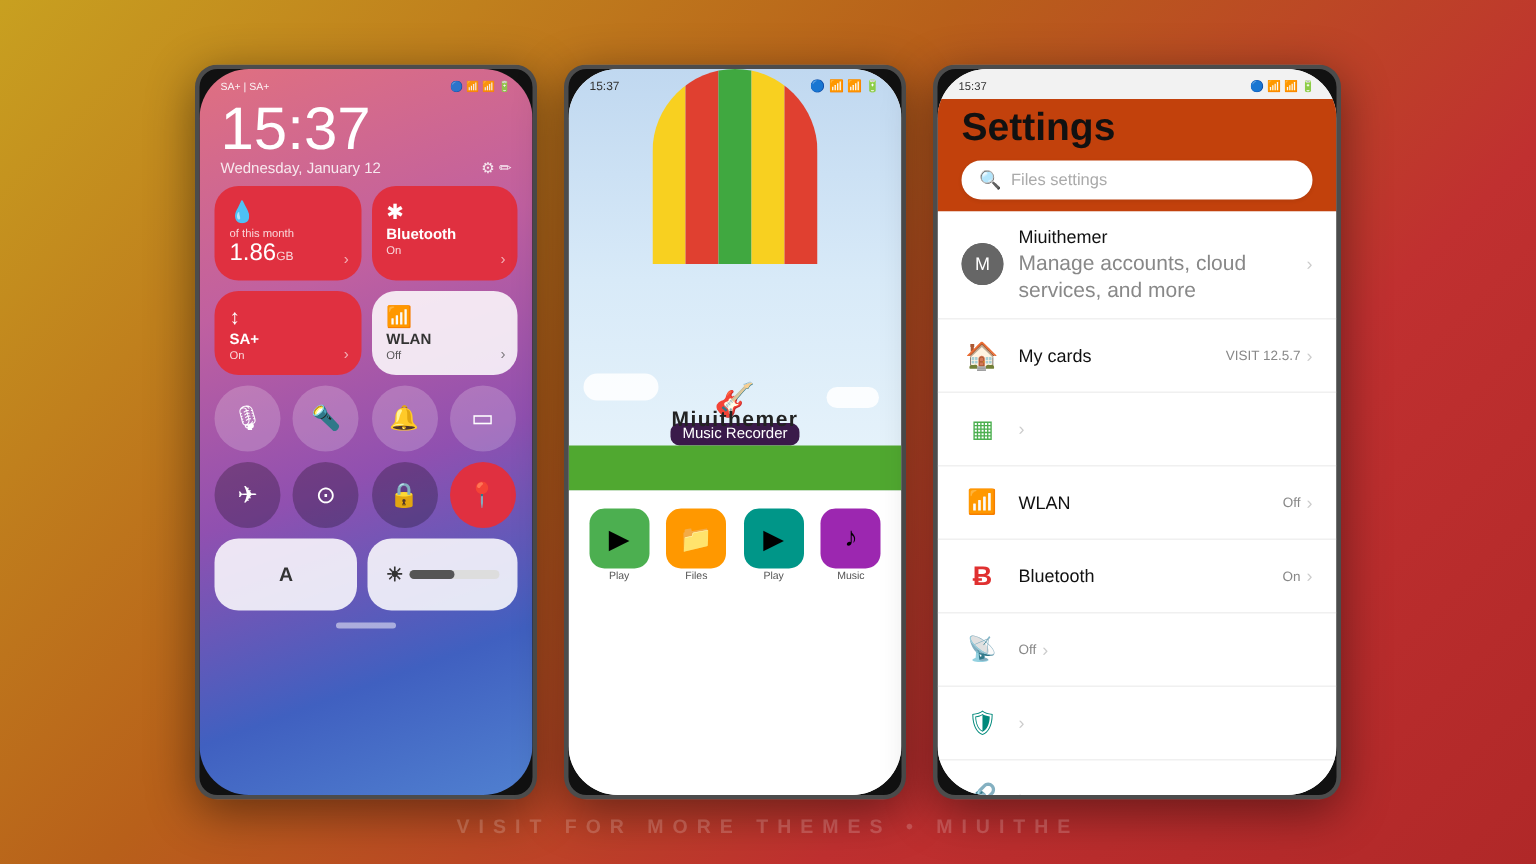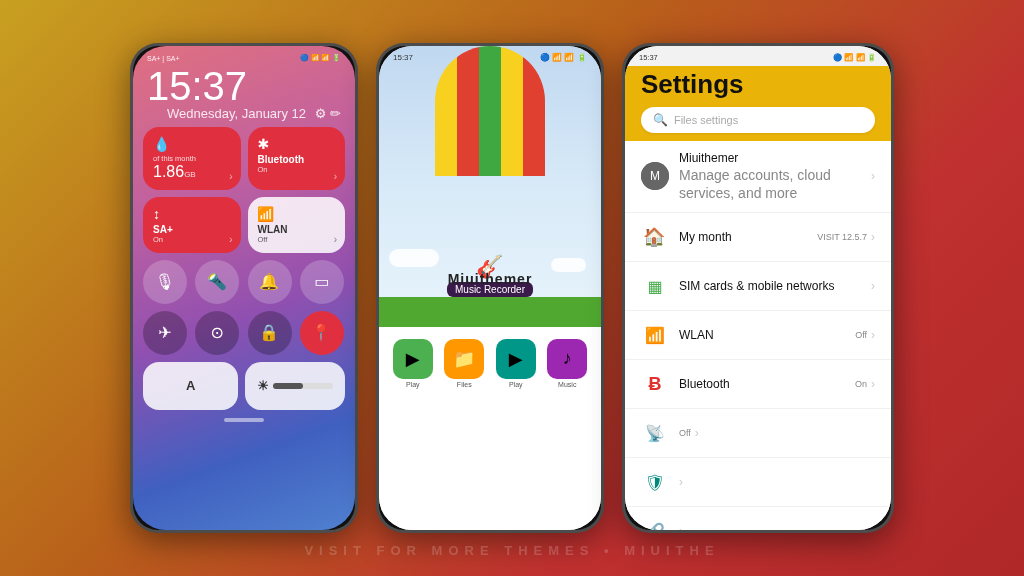--- a/index.html
+++ b/index.html
@@ -23,21 +23,21 @@
       text-align: center;
       font-size: 13px;
       letter-spacing: 6px;
       color: rgba(255,255,255,0.18);
       font-weight: bold;
       pointer-events: none;
     }
 
     
     .phone {
-      border-radius: 28px;
+      border-radius: 15px;
       border: 3px solid rgba(255,255,255,0.25);
       background: #111;
       overflow: hidden;
       box-shadow: 0 8px 32px rgba(0,0,0,0.45);
       position: relative;
     }
 
     
     .phone1 {
       width: 228px;
@@ -63,26 +63,25 @@
     .phone1-statusbar .right { font-size: 7px; display: flex; gap: 2px; align-items: center; }
     .phone1-time {
       padding: 4px 14px 0 14px;
       font-size: 40px;
       font-weight: 300;
       color: white;
       line-height: 1;
     }
     .phone1-date {
       padding: 0 14px 6px 14px;
-      font-size: 13px;
+      font-size: 10px;
       color: rgba(255,255,255,0.85);
       display: flex;
       justify-content: space-between;
       align-items: center;
-      margin-left: 20px;
     }
     .phone1-date .icons { display: flex; gap: 6px; }
     .phone1-controls {
       padding: 0 10px;
       display: grid;
       grid-template-columns: 1fr 1fr;
       gap: 7px;
     }
     .ctrl-tile {
       border-radius: 16px;
@@ -256,21 +255,21 @@
     }
     .phone3-statusbar {
       display: flex; justify-content: space-between;
       padding: 7px 14px 4px;
       font-size: 7.5px;
       color: #333;
       background: #f2f2f2;
     }
     .settings-header {
       padding: 4px 16px 8px;
-      background: #eab308;
+      background: #c2410c;
     }
     .settings-title {
       font-size: 26px;
       font-weight: 700;
       color: #111;
       line-height: 1.1;
       margin-bottom: 8px;
     }
     .search-bar {
       background: white;
@@ -488,33 +487,30 @@
           <div class="s-sub">Manage accounts, cloud services, and more</div>
         </div>
         <div class="s-right">
           <span class="chevron">›</span>
         </div>
       </div>
 
       <div class="settings-item">
         <div class="s-icon orange-house">🏠</div>
         <div class="s-content">
-          <div class="s-name">My month</div>
+          <div class="s-name">My cards</div>
         </div>
         <div class="s-right">
           <span class="value">VISIT 12.5.7</span>
           <span class="chevron">›</span>
         </div>
       </div>
 
       <div class="settings-item">
         <div class="s-icon green-sim">▦</div>
-        <div class="s-content">
-          <div class="s-name">SIM cards &amp; mobile networks</div>
-        </div>
         <div class="s-right">
           <span class="chevron">›</span>
         </div>
       </div>
 
       <div class="settings-item">
         <div class="s-icon orange-wifi">📶</div>
         <div class="s-content">
           <div class="s-name">WLAN</div>
         </div>

